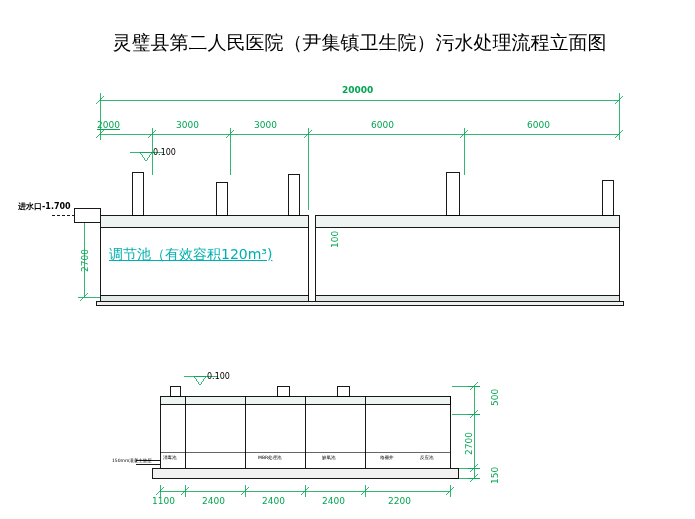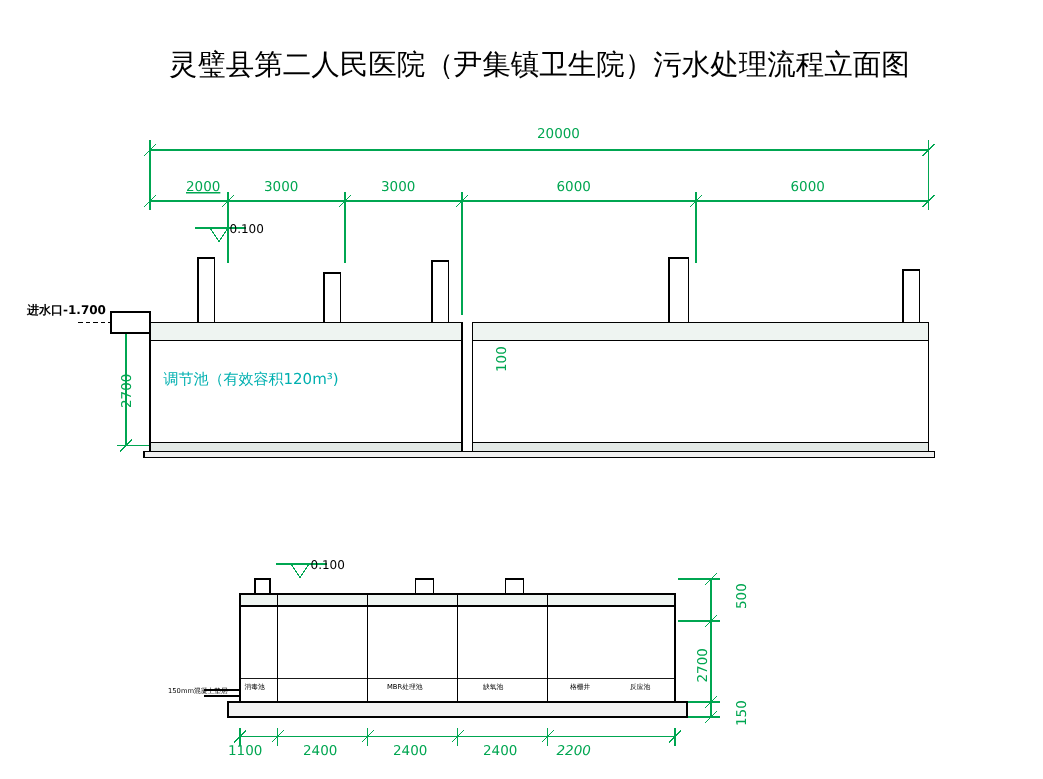--- a/index.html
+++ b/index.html
@@ -17,22 +17,22 @@
   svg{position:absolute;left:0;top:0;width:695px;height:519px;}
   .lbl{
     position:absolute;font-size:9px;color:#00a651;
     font-family:"DejaVu Sans",sans-serif;white-space:nowrap;
   }
   .lbl-blk{
     position:absolute;font-size:8px;color:#000;
     font-family:"DejaVu Sans",sans-serif;white-space:nowrap;text-align:center;
   }
   .lbl-cyan{
-    position:absolute;font-size:10px;color:#00b0b0;
-    font-family:"DejaVu Sans",sans-serif;white-space:nowrap;
+    position:absolute;font-size:14px;color:#00b0b0;
+    font-family:"DejaVu Sans",sans-serif;white-space:nowrap;text-decoration:underline;
   }
   .lbl-tiny{
     position:absolute;font-size:4.5px;color:#000;
     font-family:"DejaVu Sans",sans-serif;white-space:nowrap;
   }
   .vert{
     transform-origin:0 0;
   }
 </style>
 </head>
@@ -153,23 +153,23 @@
 
       <rect x="158" y="386" width="10" height="10" fill="#ffffff"></rect>
       <rect x="265" y="386" width="12" height="10" fill="#ffffff"></rect>
       <rect x="325" y="386" width="12" height="10" fill="#ffffff"></rect>
 
       <line x1="124" y1="460" x2="148" y2="460"></line>
       <line x1="124" y1="464" x2="148" y2="464"></line>
     </g>
   </svg>
 
-  <div class="lbl" style="left:346px;top:85px;">20000</div>
-
-  <div class="lbl" style="left:112px;top:120px;text-decoration:underline;">2000</div>
+  <div class="lbl" style="left:330px;top:85px;font-weight:bold;">20000</div>
+
+  <div class="lbl" style="left:85px;top:120px;text-decoration:underline;">2000</div>
   <div class="lbl" style="left:164px;top:120px;">3000</div>
   <div class="lbl" style="left:242px;top:120px;">3000</div>
   <div class="lbl" style="left:359px;top:120px;">6000</div>
   <div class="lbl" style="left:515px;top:120px;">6000</div>
 
   <div class="lbl-blk" style="left:141px;top:148px;">0.100</div>
 
   <div class="lbl-blk" style="left:6px;top:201px;font-weight:bold;">进水口-1.700</div>
 
   <div class="lbl vert" style="left:68px;top:272px;transform:rotate(-90deg);">2700</div>
@@ -185,19 +185,19 @@
   <div class="lbl-tiny" style="left:151px;top:455px;">消毒池</div>
   <div class="lbl-tiny" style="left:246px;top:455px;">MBR处理池</div>
   <div class="lbl-tiny" style="left:310px;top:455px;">缺氧池</div>
   <div class="lbl-tiny" style="left:368px;top:455px;">格栅井</div>
   <div class="lbl-tiny" style="left:408px;top:455px;">反应池</div>
 
   <div class="lbl" style="left:140px;top:496px;">1100</div>
   <div class="lbl" style="left:190px;top:496px;">2400</div>
   <div class="lbl" style="left:250px;top:496px;">2400</div>
   <div class="lbl" style="left:310px;top:496px;">2400</div>
-  <div class="lbl" style="left:359px;top:496px;font-style:italic;">2200</div>
+  <div class="lbl" style="left:376px;top:496px;">2200</div>
 
   <div class="lbl vert" style="left:478px;top:406px;transform:rotate(-90deg);">500</div>
   <div class="lbl vert" style="left:452px;top:455px;transform:rotate(-90deg);">2700</div>
   <div class="lbl vert" style="left:478px;top:484px;transform:rotate(-90deg);">150</div>
 
 </div>
 
 </body></html>

